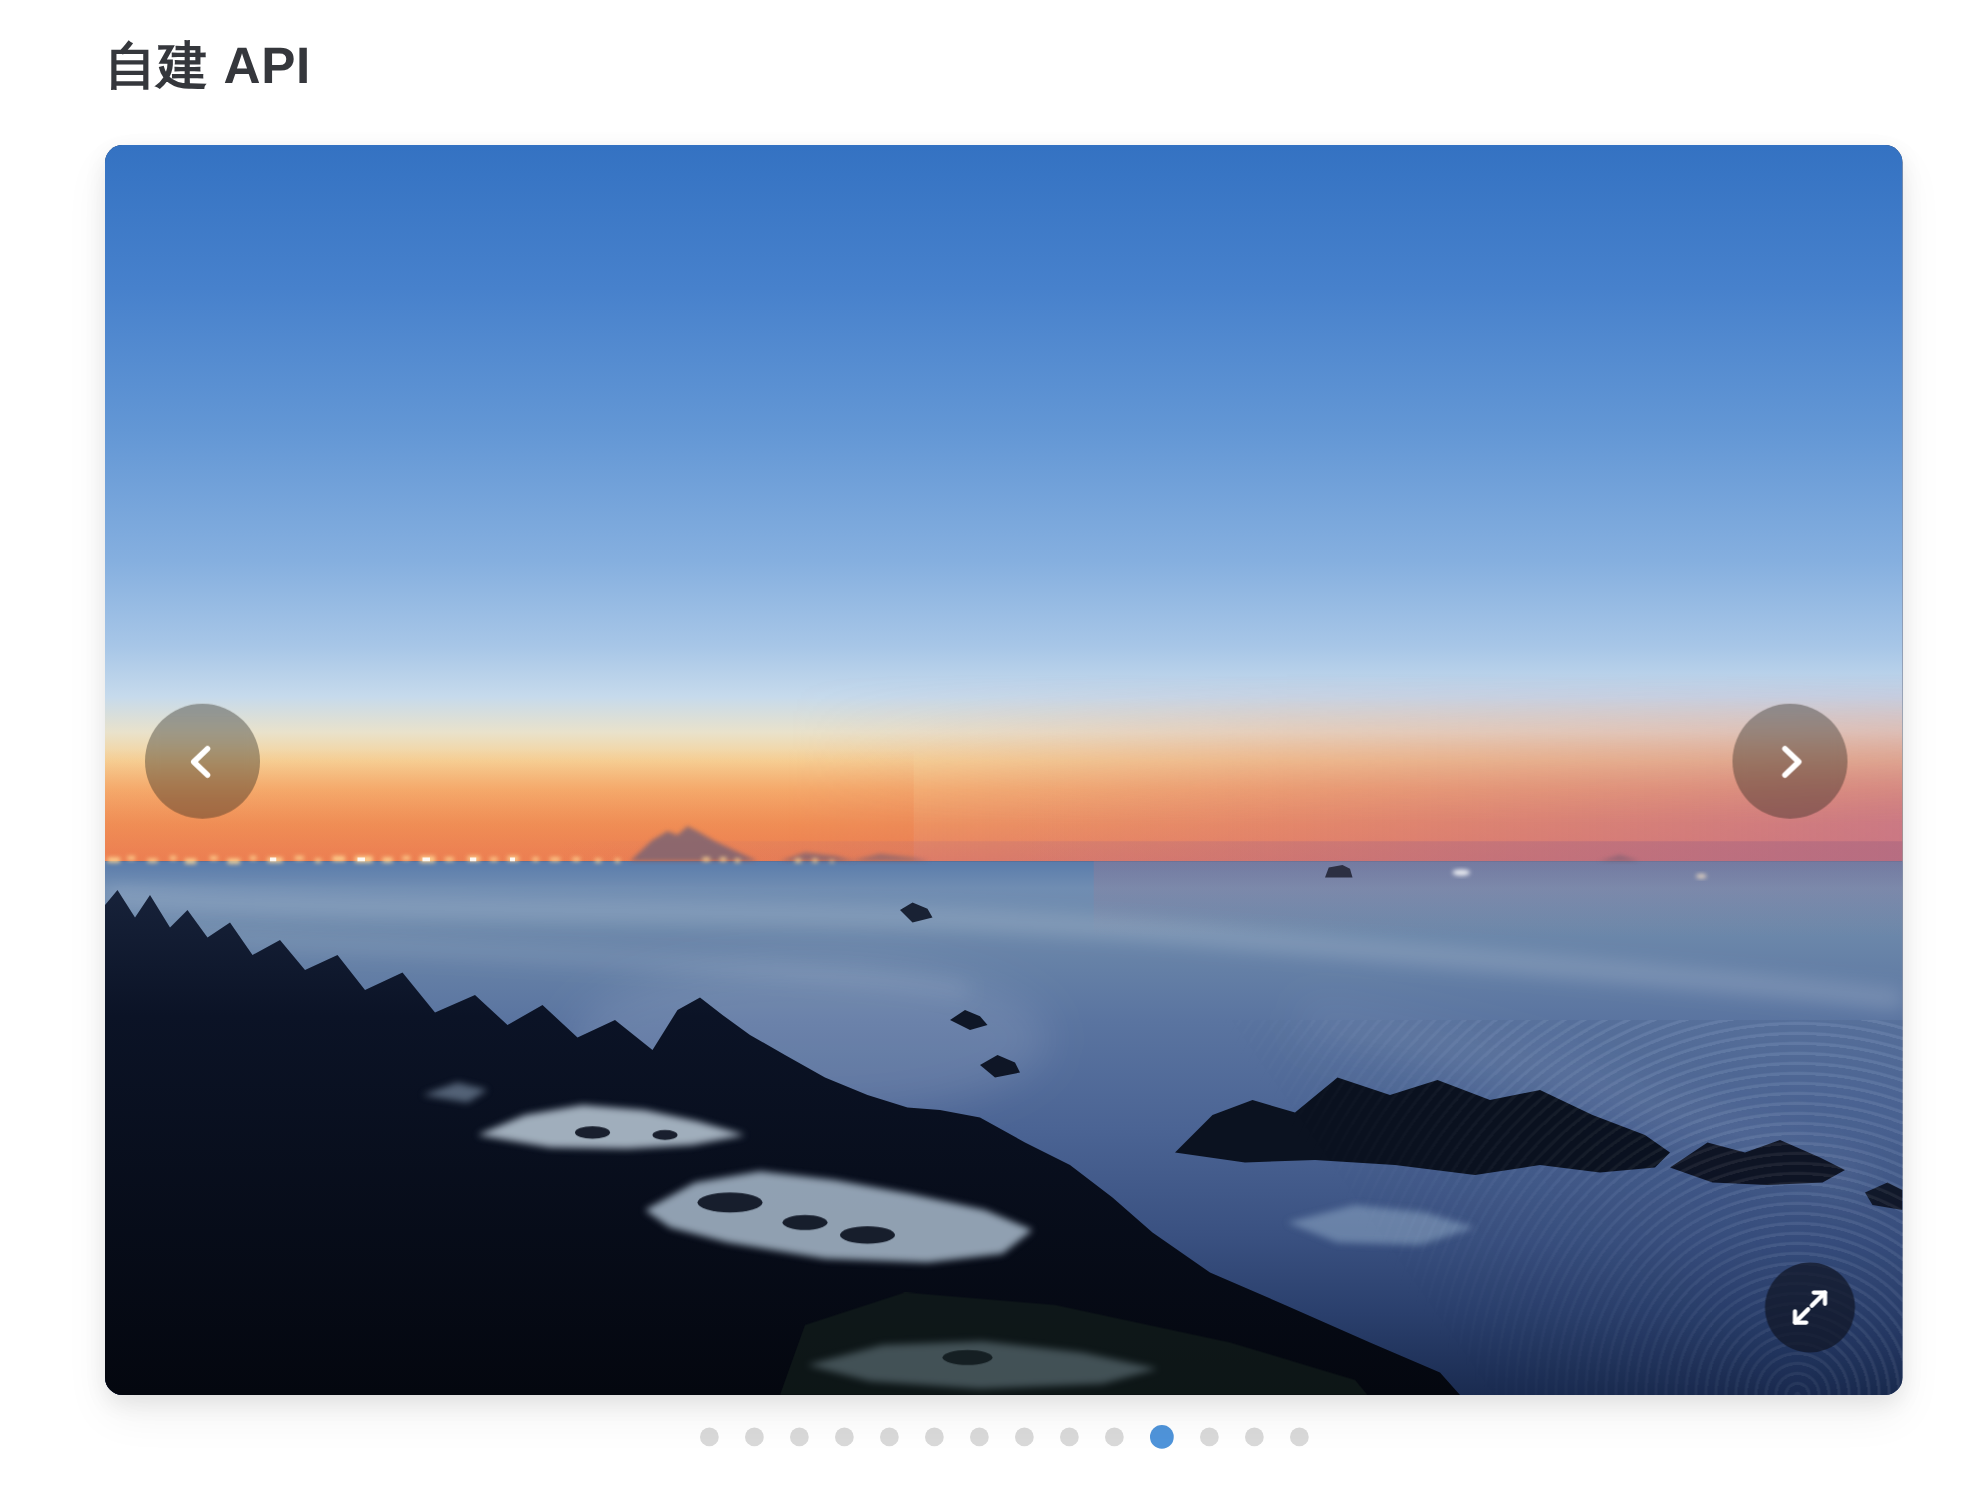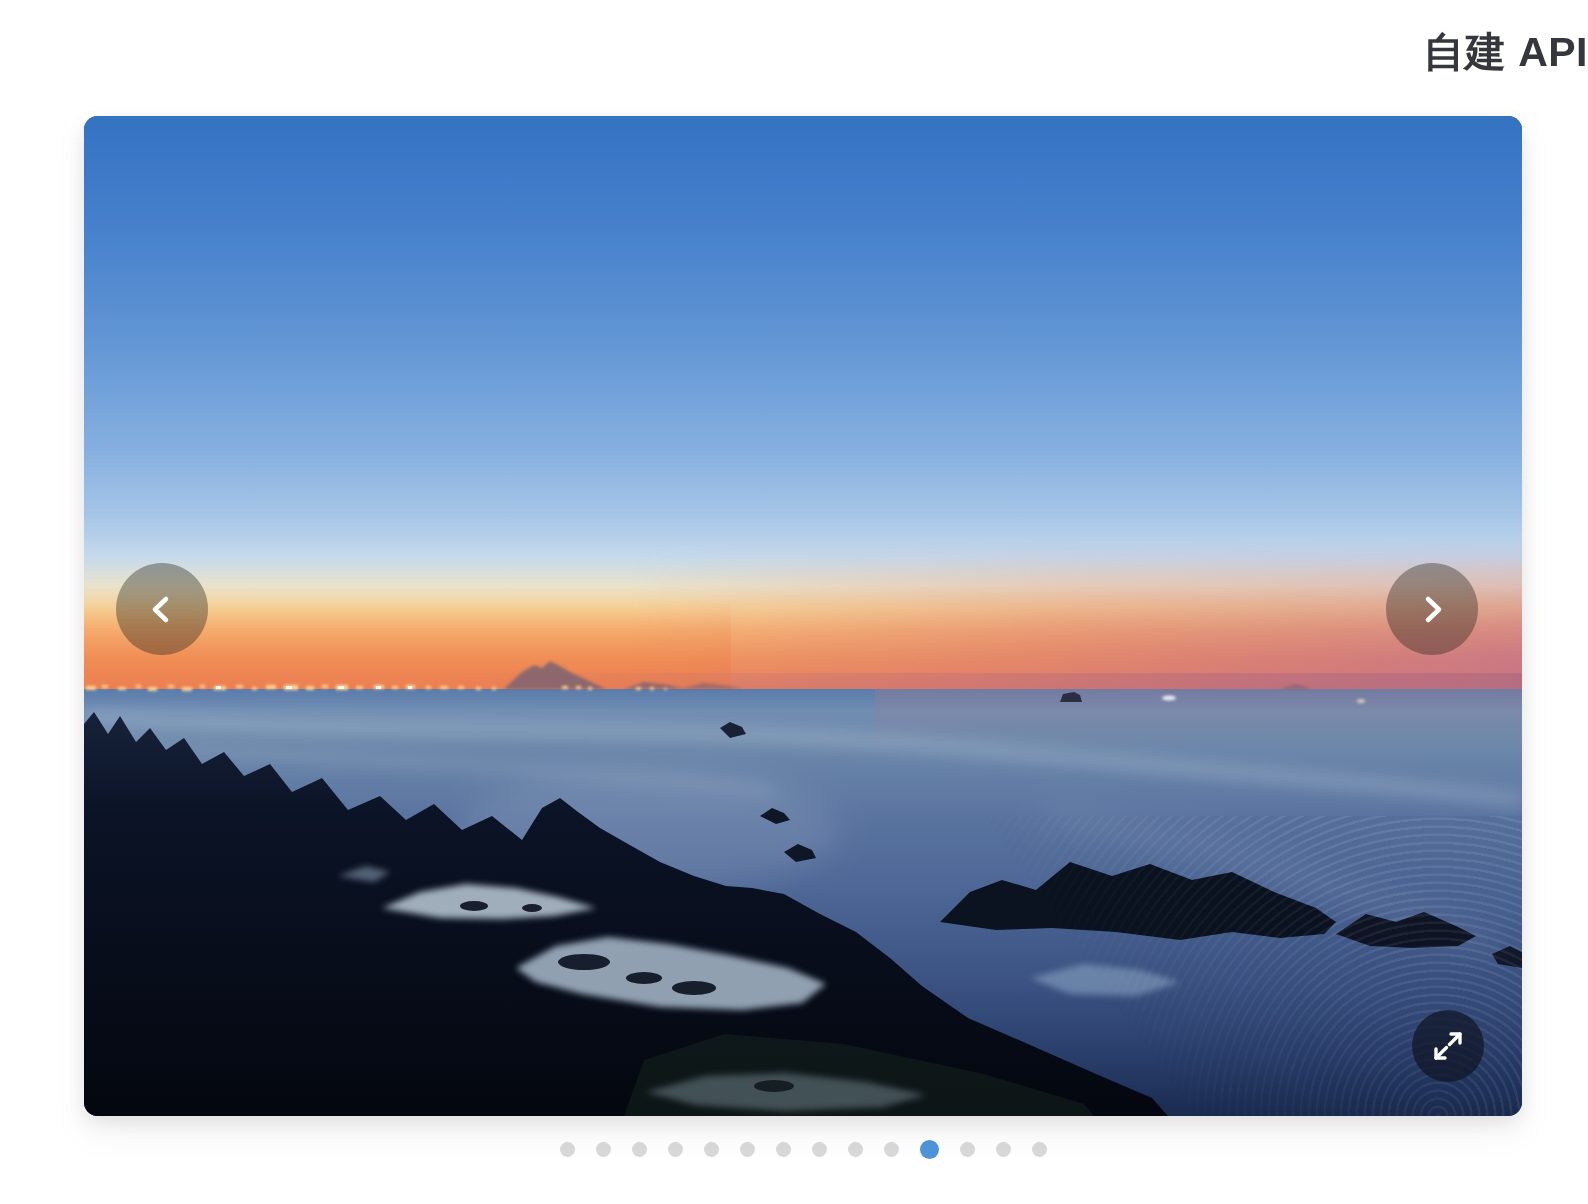--- a/index.html
+++ b/index.html
@@ -6,21 +6,21 @@
   body{
     width:1588px;height:1204px;overflow:hidden;
     font-family:"Liberation Sans","DejaVu Sans",sans-serif;
     -webkit-font-smoothing:antialiased;
   }
   .page{padding:26px 0 0 84px;}
 
   h1.page-title{
     margin:0 0 38px 0;
     font-size:41px;line-height:52px;font-weight:700;
-    color:#35373c;letter-spacing:0.5px;text-align:right;
+    color:#35373c;letter-spacing:0.5px;
   }
 
   
   .carousel{
     position:relative;width:1438px;height:1000px;
     border-radius:14px;overflow:hidden;
     box-shadow:0 6px 18px rgba(0,0,0,0.08),0 16px 36px rgba(0,0,0,0.06);
     background:#24375e;
   }
   .layer{position:absolute;left:0;top:0;width:100%;height:100%;}

